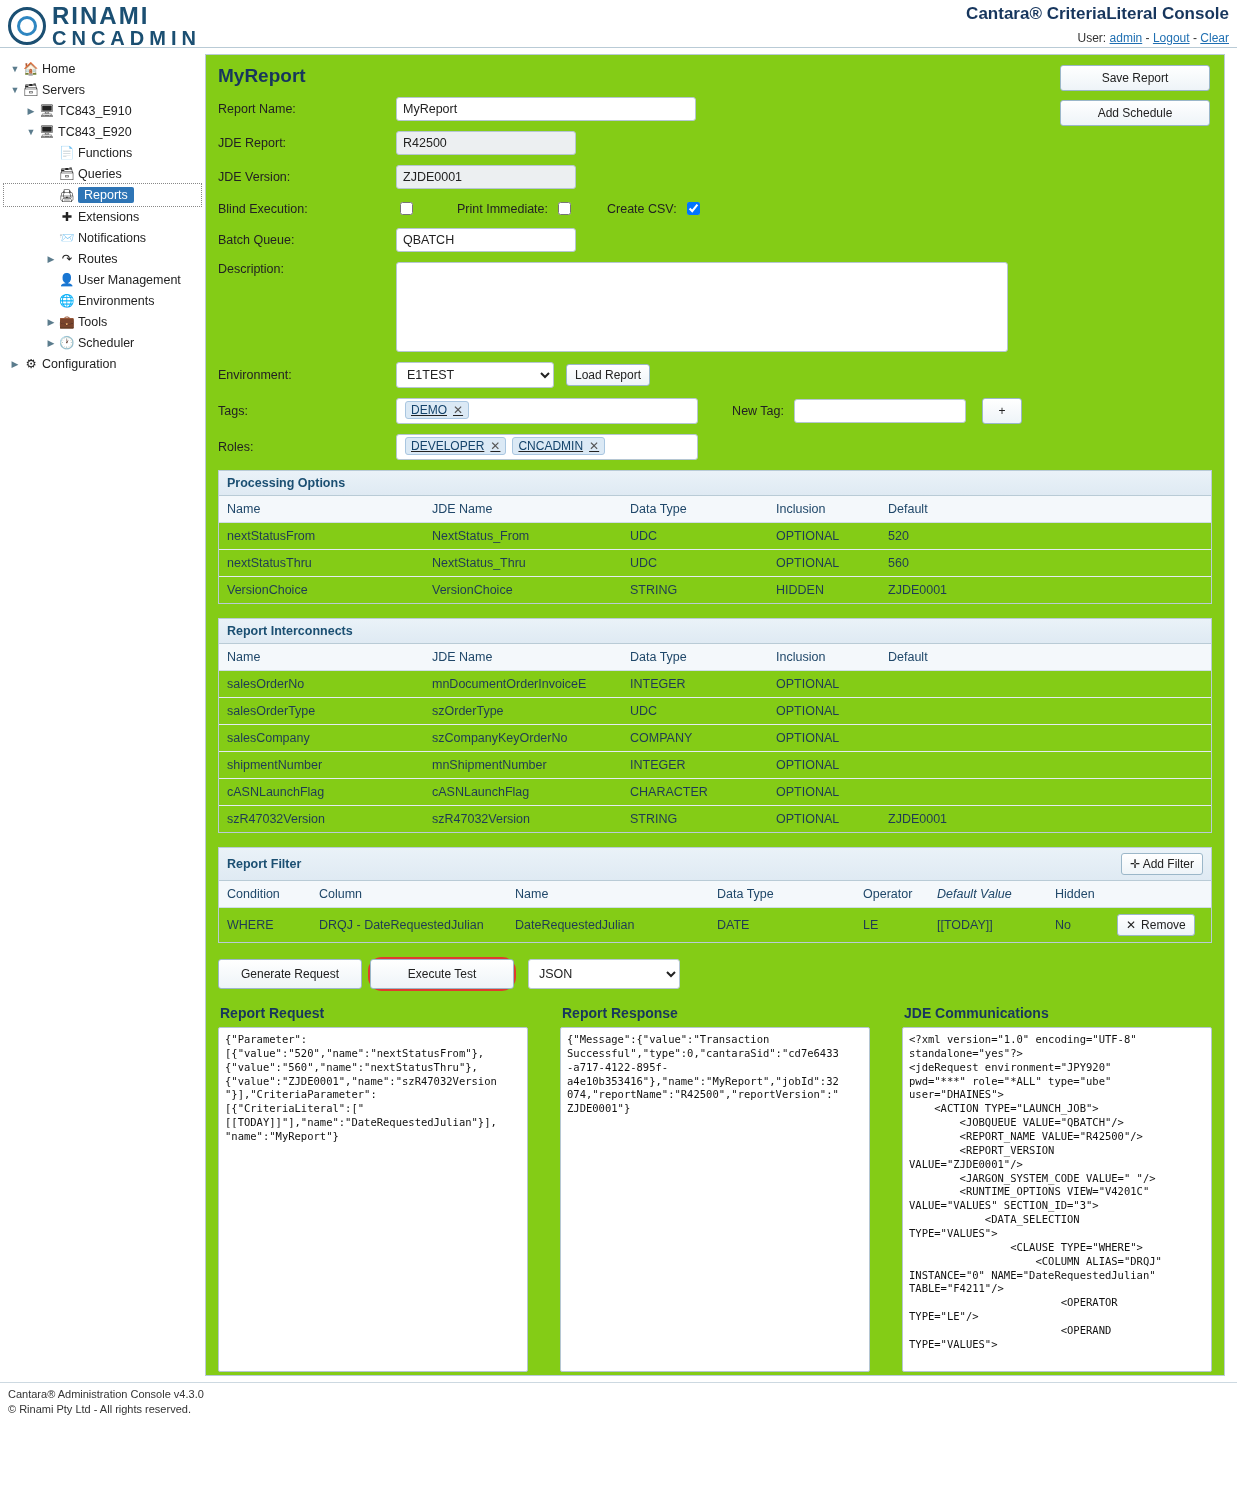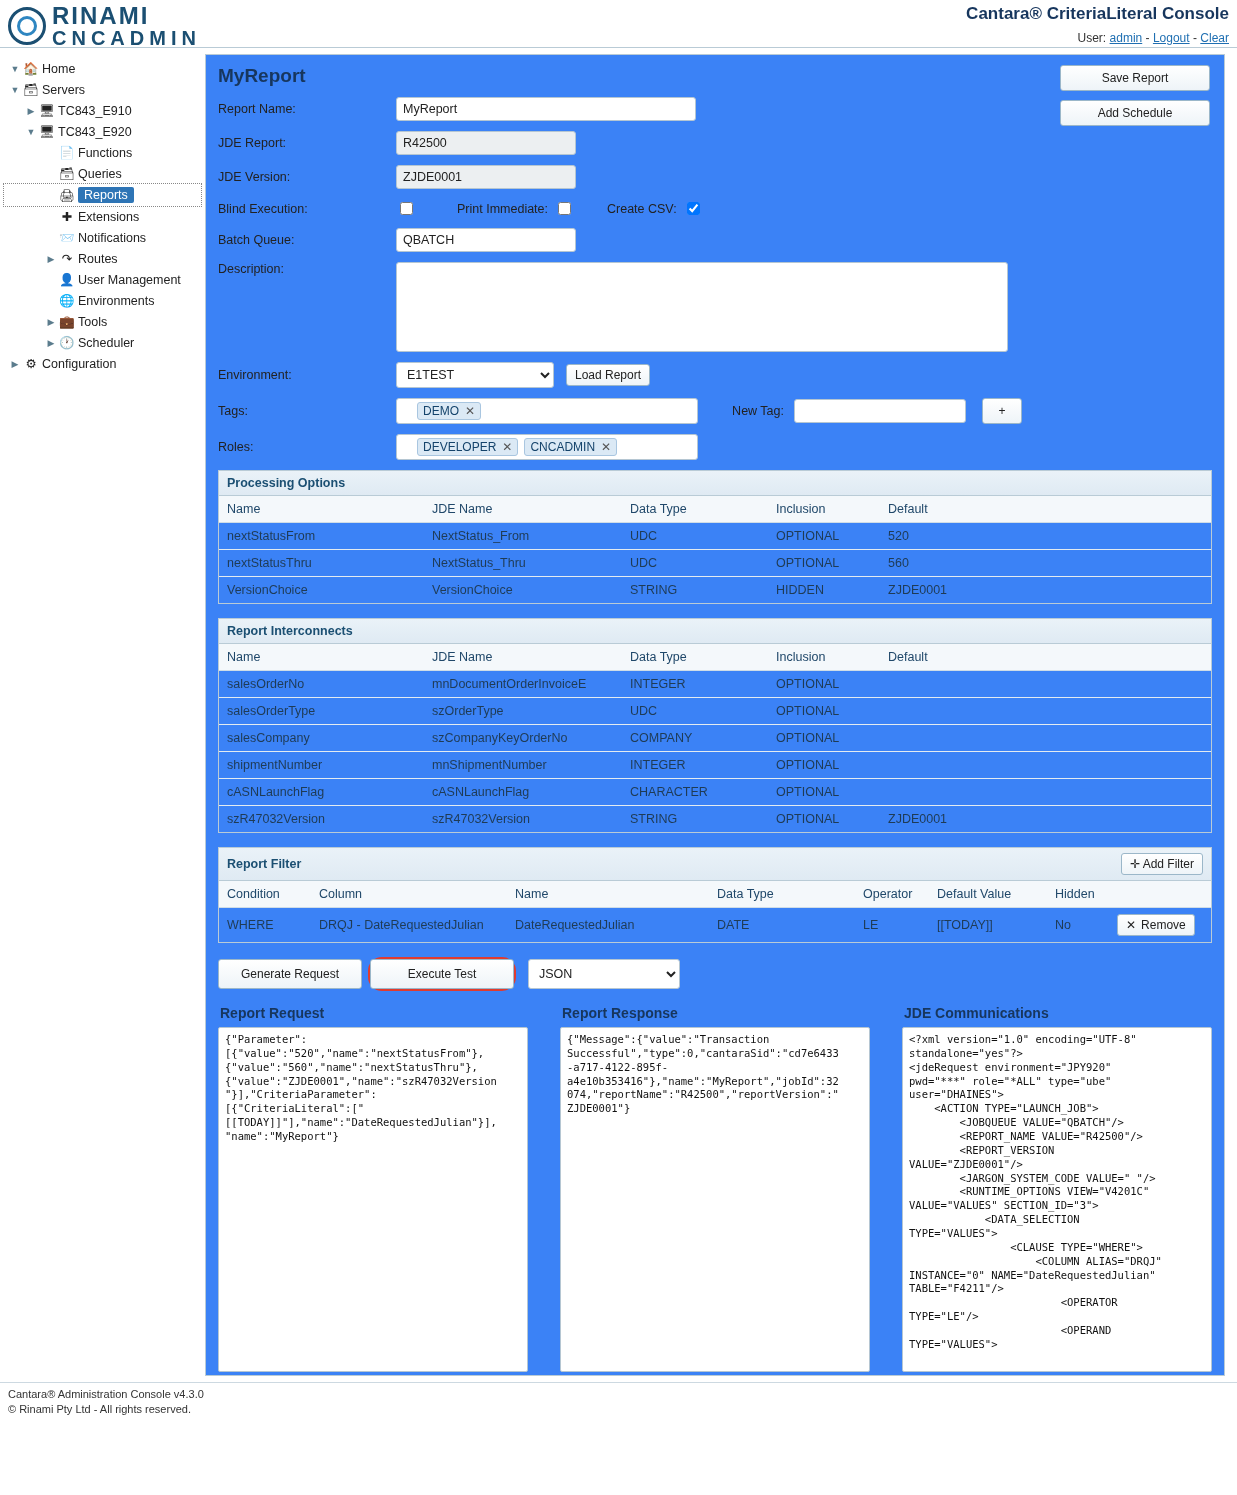--- a/index.html
+++ b/index.html
@@ -72,21 +72,21 @@
   }
   .tree-item.selected { outline: 1px dotted #888; }
   .indent1 { padding-left: 4px; }
   .indent2 { padding-left: 20px; }
   .indent3 { padding-left: 40px; }
   
   .main {
     width: 1020px;
     border: 1px solid #b9cbd6;
     margin: 6px 8px 0 0;
-    background: #3b82f6;
+    background: #84cc16;
     position: relative;
   }
   .page-title {
     font-size: 19px; font-weight: bold; color: #17365d;
     padding: 10px 0 8px 12px;
   }
   .btn {
     border: 1px solid #9bb7c9;
     background: linear-gradient(#ffffff, #eef4f8);
     border-radius: 3px;
@@ -110,21 +110,21 @@
     color: #222;
     background: #fff;
   }
   input.readonly { background: #eceff1; }
   .inp-report-name { width: 300px; }
   .inp-med { width: 180px; }
   textarea.desc { width: 612px; height: 90px; resize: none; }
   .chk-label { font-size: 12.5px; margin-right: 6px; }
   .tagbox {
     width: 302px; min-height: 26px; border: 1px solid #b5c6d2; border-radius: 3px;
-    background: #fff; padding: 2px 20px; display: flex; align-items: center; gap: 6px;
+    background: #fff; padding: 2px 8px; display: flex; align-items: flex-start; gap: 6px; text-decoration: underline;
   }
   .tag {
     background: #dbe9f5; border: 1px solid #a9c6e0; border-radius: 3px;
     font-size: 12px; padding: 1px 5px; display: inline-flex; gap: 6px; align-items: center;
     color: #14436b;
   }
   .tag .x { cursor: pointer; color: #555; font-size: 12px; }
   .sel-env { width: 158px; }
   .plus-btn { width: 40px; text-align: center; }
   
@@ -460,21 +460,21 @@
         </button>
       </div>
       <table>
         <thead>
           <tr>
             <th style="width:92px;">Condition</th>
             <th style="width:196px;">Column</th>
             <th style="width:202px;">Name</th>
             <th style="width:146px;">Data Type</th>
             <th style="width:74px;">Operator</th>
-            <th style="width:118px;">Default Value</th>
+            <th style="width:118px;font-style:italic;">Default Value</th>
             <th style="width:62px;">Hidden</th>
             <th></th>
           </tr>
         </thead>
         <tbody>
           <tr>
             <td>WHERE</td>
             <td>DRQJ - DateRequestedJulian</td>
             <td>DateRequestedJulian</td>
             <td>DATE</td>

